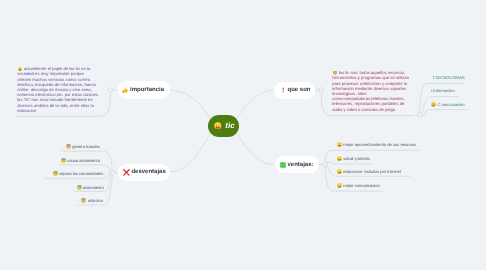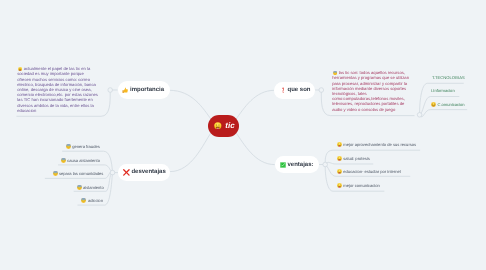--- a/index.html
+++ b/index.html
@@ -2,21 +2,21 @@
 <html><head>
 <meta charset="utf-8">
 <style>
   html,body{margin:0;padding:0;}
   body{width:486px;height:270px;background:#eff3f6;overflow:hidden;
        font-family:"Liberation Sans",sans-serif;text-rendering:geometricPrecision;}
   #canvas{position:relative;width:486px;height:270px;transform:translateZ(0);}
   svg.links{position:absolute;left:0;top:0;width:486px;height:270px;}
 
   .root{position:absolute;left:208.3px;top:114.7px;width:30.4px;height:22px;
-        background:#b91c1c;border-radius:11px;display:flex;align-items:center;
+        background:#4d7c0f;border-radius:11px;display:flex;align-items:center;
         gap:3.2px;padding-left:6.2px;box-sizing:border-box;}
   .root .rlabel{color:#fff;font-style:italic;font-weight:bold;font-size:8px;}
 
   .pill{position:absolute;background:#fff;border-radius:999px;display:flex;
         align-items:center;gap:3px;box-sizing:border-box;}
   .pill .plabel{color:#333b47;font-weight:bold;font-size:6px;white-space:nowrap;}
 
   .leaf{position:absolute;display:flex;align-items:center;gap:1.5px;white-space:nowrap;}
   .leaf .llabel{font-size:4.1px;color:#4b5563;}
   .leaf.green .llabel{color:#3a8158;font-size:4.1px;}

